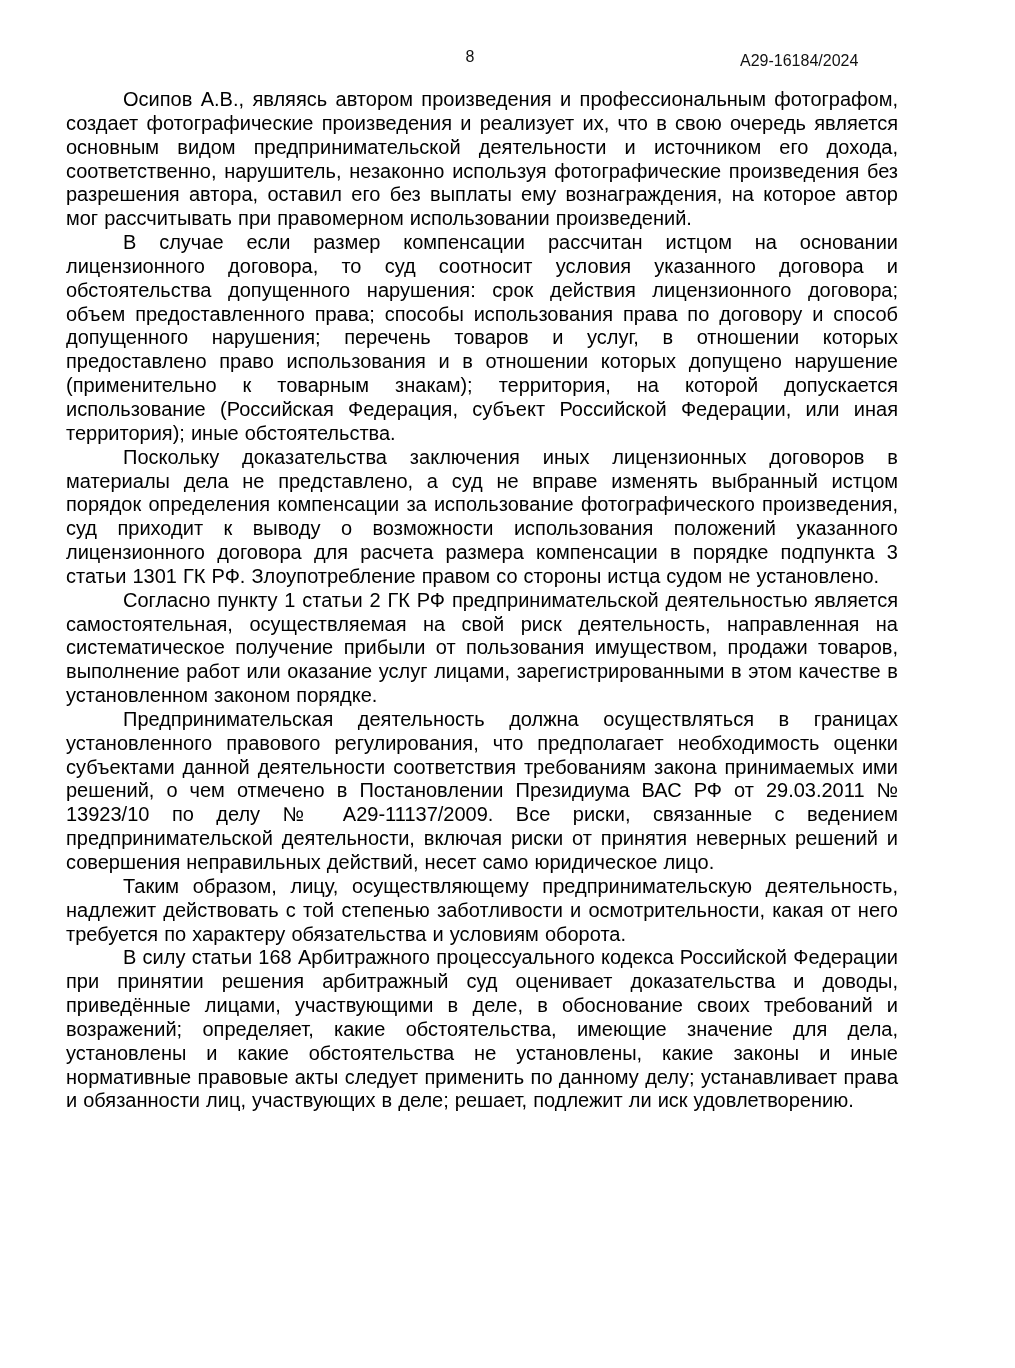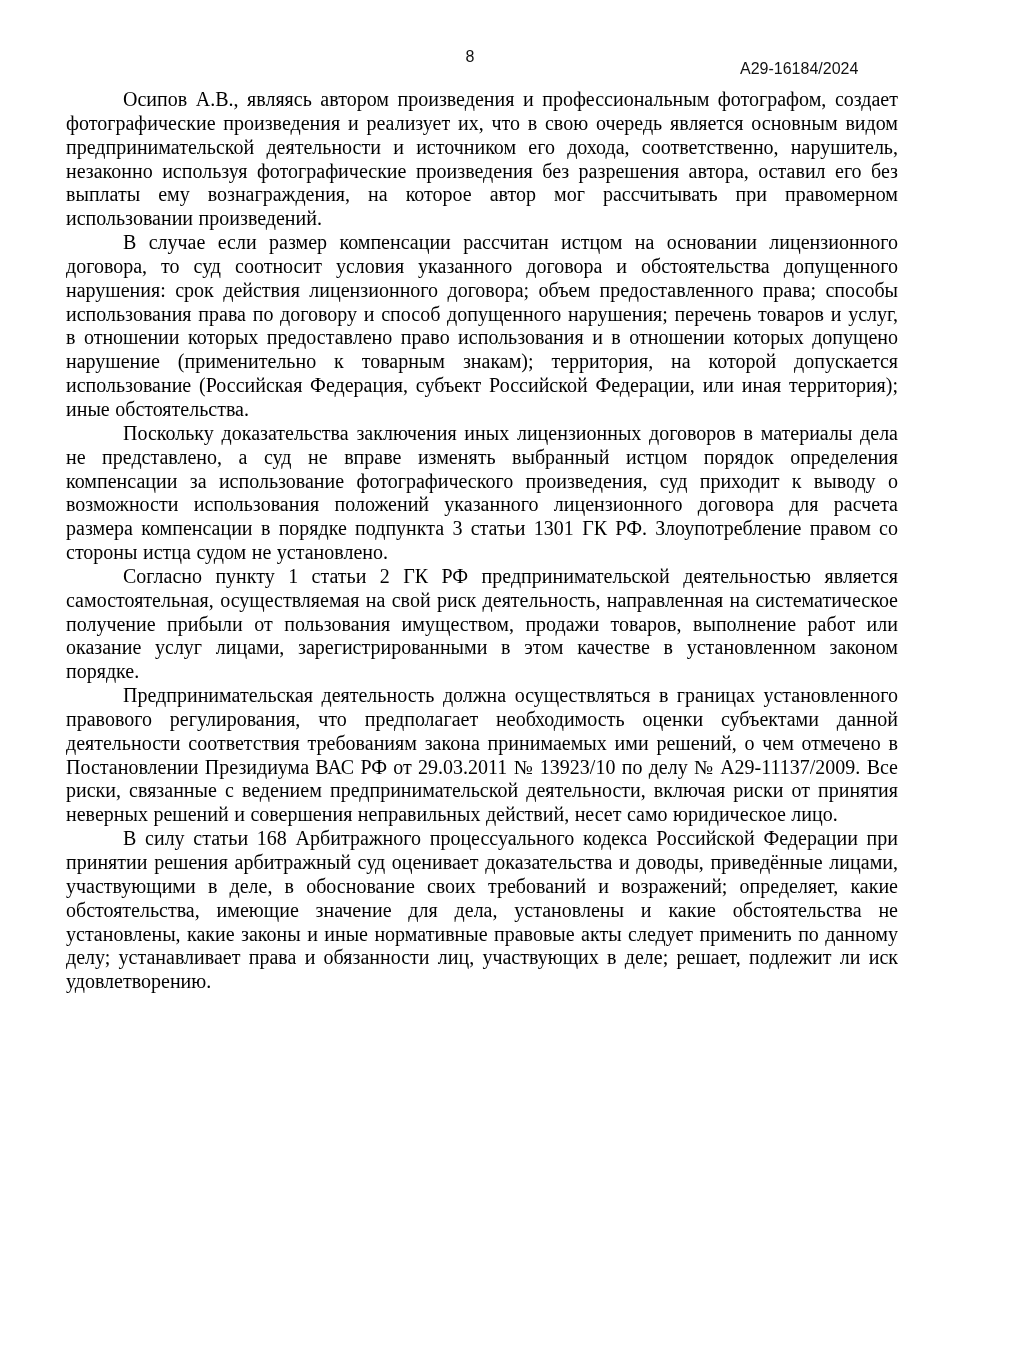--- a/index.html
+++ b/index.html
@@ -28,29 +28,29 @@
   .page-num {
     position: absolute;
     left: 438px;
     top: 0;
     width: 64px;
     text-align: center;
   }
   .case-num {
     position: absolute;
     left: 740px;
-    top: 12px;
+    top: 4px;
     white-space: nowrap;
   }
   .doc-body {
     position: absolute;
     top: 88px;
     left: 66px;
     width: 832px;
-    font-family: Liberation Serif, serif;
+    font-family: Liberation Sans, sans-serif;
     font-size: 20px;
     line-height: 23.85px;
     text-align: justify;
     text-justify: inter-word;
     color: #000000;
   }
   .doc-body p {
     margin: 0;
     padding: 0;
     text-indent: 57px;
@@ -65,15 +65,16 @@
     <span class="page-num">8</span>
     <span class="case-num">А29-16184/2024</span>
   </div>
 
   <div class="doc-body">
     <p>Осипов А.В., являясь автором произведения и профессиональным фотографом, создает фотографические произведения и реализует их, что в свою очередь является основным видом предпринимательской деятельности и источником его дохода, соответственно, нарушитель, незаконно используя фотографические произведения без разрешения автора, оставил его без выплаты ему вознаграждения, на которое автор мог рассчитывать при правомерном использовании произведений.</p>
     <p>В случае если размер компенсации рассчитан истцом на основании лицензионного договора, то суд соотносит условия указанного договора и обстоятельства допущенного нарушения: срок действия лицензионного договора; объем предоставленного права; способы использования права по договору и способ допущенного нарушения; перечень товаров и услуг, в отношении которых предоставлено право использования и в отношении которых допущено нарушение (применительно к товарным знакам); территория, на которой допускается использование (Российская Федерация, субъект Российской Федерации, или иная территория); иные обстоятельства.</p>
     <p>Поскольку доказательства заключения иных лицензионных договоров в материалы дела не представлено, а суд не вправе изменять выбранный истцом порядок определения компенсации за использование фотографического произведения, суд приходит к выводу о возможности использования положений указанного лицензионного договора для расчета размера компенсации в порядке подпункта 3 статьи 1301 ГК РФ. Злоупотребление правом со стороны истца судом не установлено.</p>
     <p>Согласно пункту 1 статьи 2 ГК РФ предпринимательской деятельностью является самостоятельная, осуществляемая на свой риск деятельность, направленная на систематическое получение прибыли от пользования имуществом, продажи товаров, выполнение работ или оказание услуг лицами, зарегистрированными в этом качестве в установленном законом порядке.</p>
     <p>Предпринимательская деятельность должна осуществляться в границах установленного правового регулирования, что предполагает необходимость оценки субъектами данной деятельности соответствия требованиям закона принимаемых ими решений, о чем отмечено в Постановлении Президиума ВАС РФ от 29.03.2011 № 13923/10 по делу № А29-11137/2009. Все риски, связанные с ведением предпринимательской деятельности, включая риски от принятия неверных решений и совершения неправильных действий, несет само юридическое лицо.</p>
+    <p>Таким образом, лицу, осуществляющему предпринимательскую деятельность, надлежит действовать с той степенью заботливости и осмотрительности, какая от него требуется по характеру обязательства и условиям оборота.</p>
     <p>В силу статьи 168 Арбитражного процессуального кодекса Российской Федерации при принятии решения арбитражный суд оценивает доказательства и доводы, приведённые лицами, участвующими в деле, в обоснование своих требований и возражений; определяет, какие обстоятельства, имеющие значение для дела, установлены и какие обстоятельства не установлены, какие законы и иные нормативные правовые акты следует применить по данному делу; устанавливает права и обязанности лиц, участвующих в деле; решает, подлежит ли иск удовлетворению.</p>
   </div>
 </div>
 
 </body></html>

